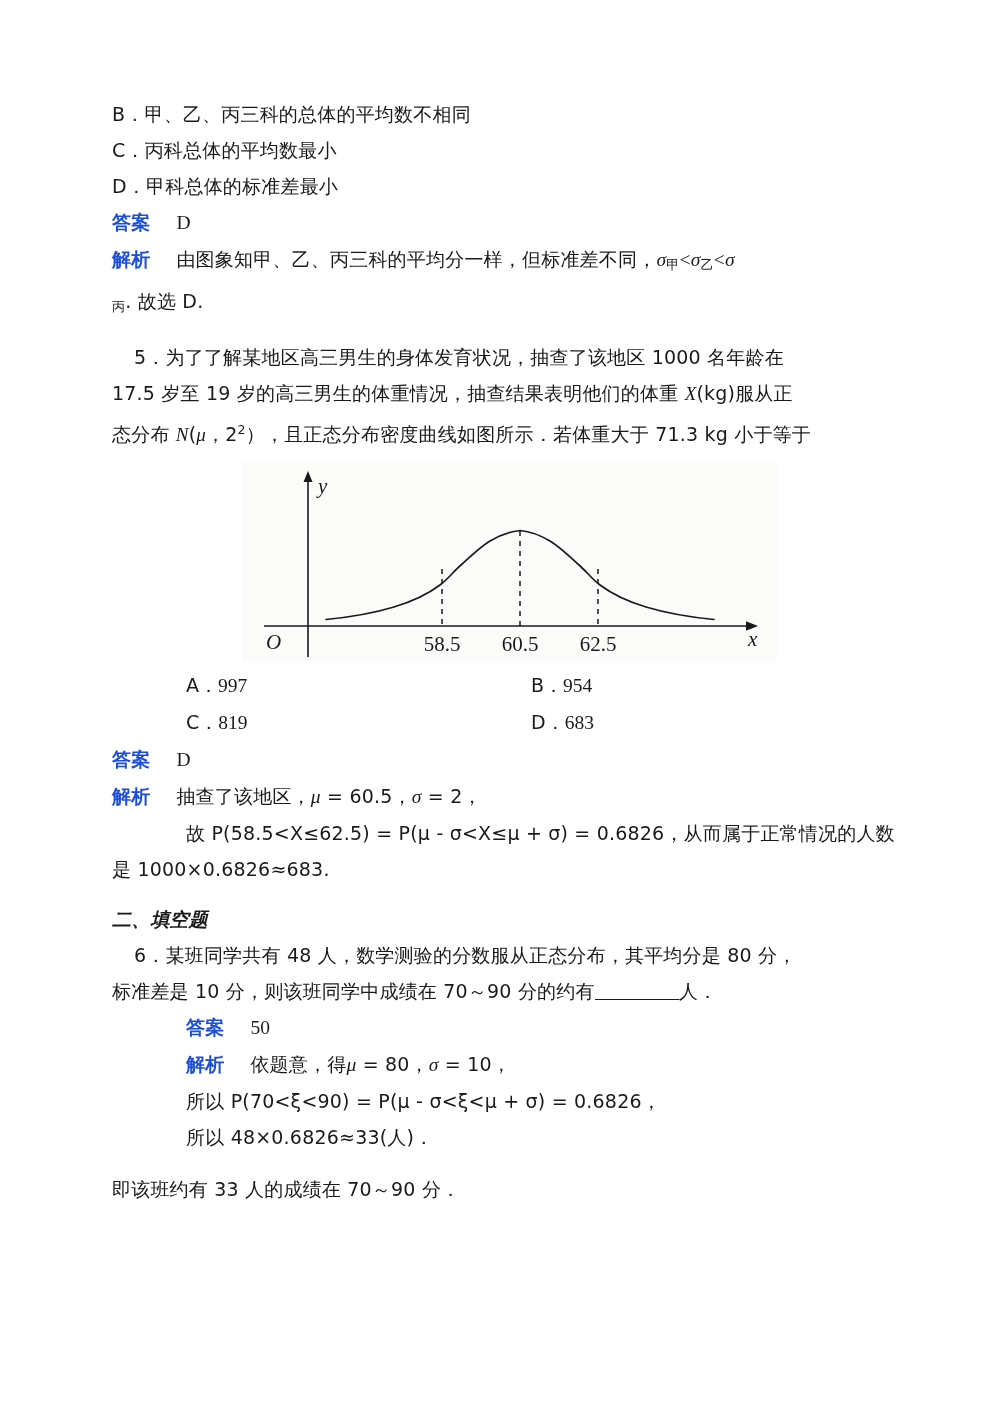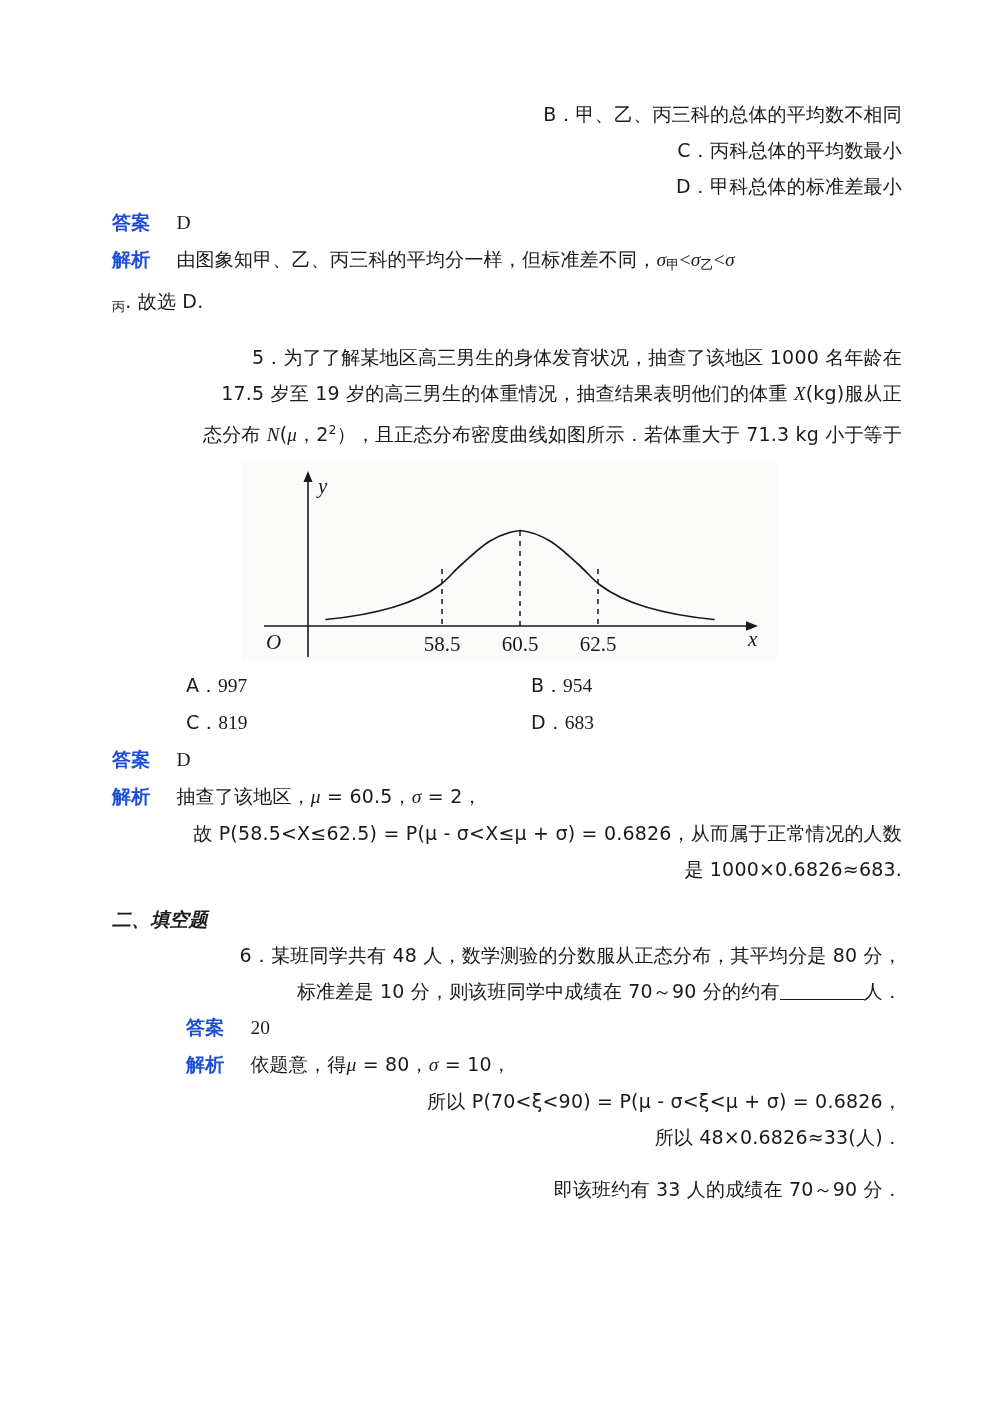--- a/index.html
+++ b/index.html
@@ -31,21 +31,21 @@
 
   
   .line {
     font-size: 19.5px;
     line-height: 36px;
     white-space: nowrap;
     letter-spacing: 0.2px;
   }
   .line.indent  { padding-left: 74px; }
 
-  .cn { font-family: "DejaVu Sans", "Liberation Sans", sans-serif; font-size: 19px; text-align: right; }
+  .cn { font-family: "DejaVu Sans", "Liberation Sans", sans-serif; font-size: 19px; }
   .cnb {
     font-family: "DejaVu Sans", "Liberation Sans", sans-serif;
     font-size: 19px;
     font-weight: bold;
     font-style: italic;
   }
   .lbl-red {
     color: #1d4ed8;
     font-family: "DejaVu Sans", "Liberation Sans", sans-serif;
     font-weight: bold;
@@ -177,21 +177,21 @@
     <div class="line cn">是 1000×0.6826≈683.</div>
 
     <div class="line cnb" style="margin-top:14px;">二、填空题</div>
 
     <div class="line cn" style="padding-left:22px;">6．某班同学共有 48 人，数学测验的分数服从正态分布，其平均分是 80 分，</div>
     <div class="line cn">
       <span>标准差是 10 分，则该班同学中成绩在 70～90 分的约有</span><span class="blank"></span><span>人．</span>
     </div>
 
     <div class="line indent">
-      <span class="lbl-red">答案</span><span class="gap-lg"></span><span class="num">20</span>
+      <span class="lbl-red">答案</span><span class="gap-lg"></span><span class="num">50</span>
     </div>
 
     <div class="line indent">
       <span class="lbl-red">解析</span><span class="gap-lg"></span><span class="cn">依题意，得</span><span class="mi">μ</span><span class="cn"> = 80，</span><span class="mi">σ</span><span class="cn"> = 10，</span>
     </div>
     <div class="line cn indent">所以 P(70&lt;ξ&lt;90) = P(μ - σ&lt;ξ&lt;μ + σ) = 0.6826，</div>
     <div class="line cn indent">所以 48×0.6826≈33(人)．</div>
 
     <div class="line cn" style="margin-top:16px; padding-left:0;">即该班约有 33 人的成绩在 70～90 分．</div>
 

